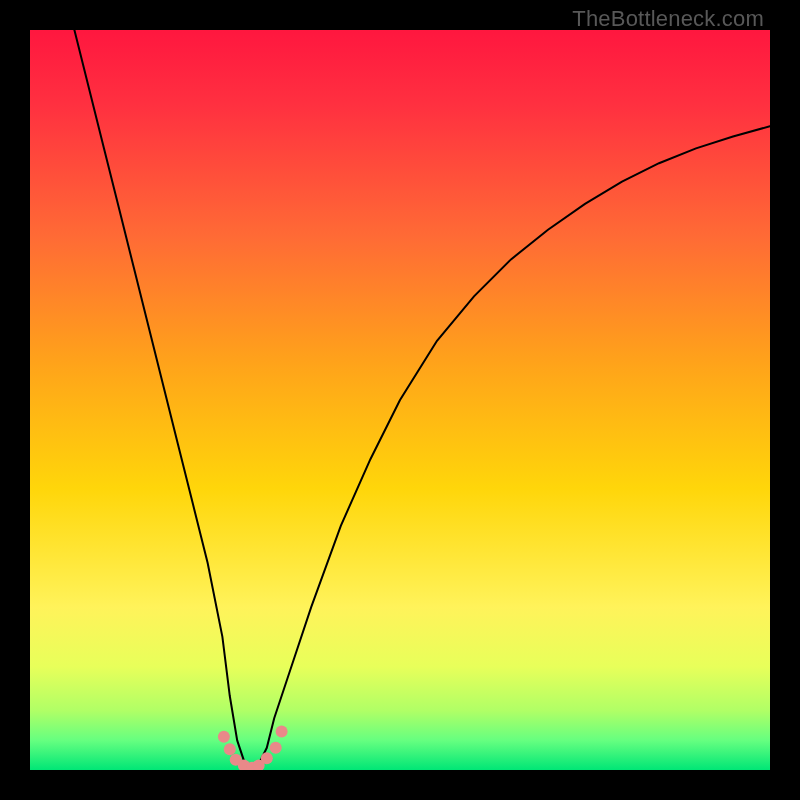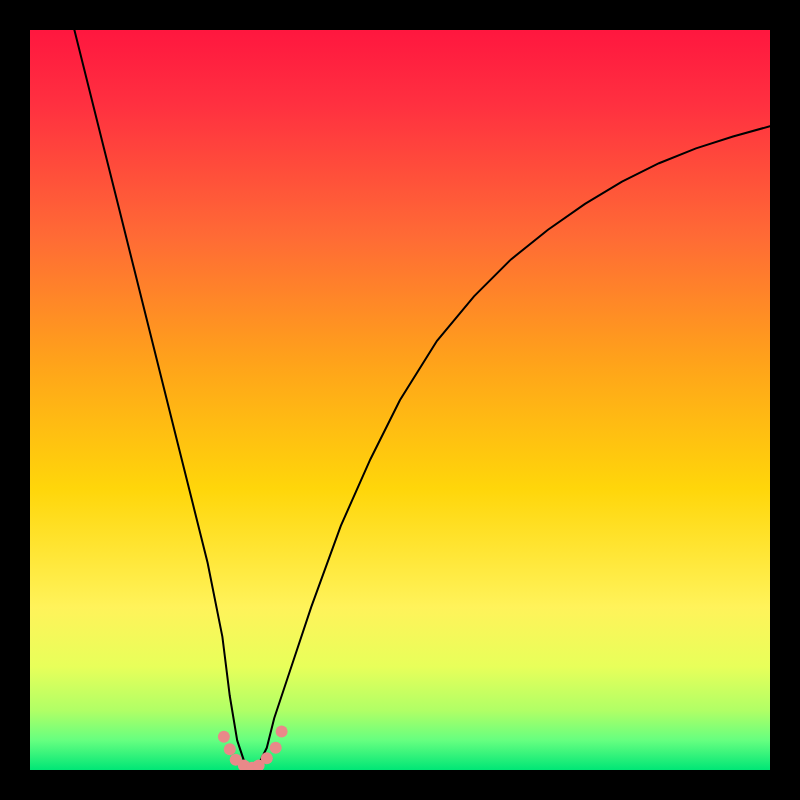--- a/index.html
+++ b/index.html
@@ -68,13 +68,14 @@
           <circle cx="213.86" cy="735.56" r="6" fill="#e98989"></circle>
           <circle cx="222.00" cy="737.78" r="6" fill="#e98989"></circle>
           <circle cx="228.66" cy="735.56" r="6" fill="#e98989"></circle>
           <circle cx="236.80" cy="728.16" r="6" fill="#e98989"></circle>
           <circle cx="245.68" cy="717.80" r="6" fill="#e98989"></circle>
           <circle cx="251.60" cy="701.52" r="6" fill="#e98989"></circle>
         </g>
     </svg>
   </div>
 
+  <div class="watermark">TheBottleneck.com</div>
 </div>
 
 </body></html>

